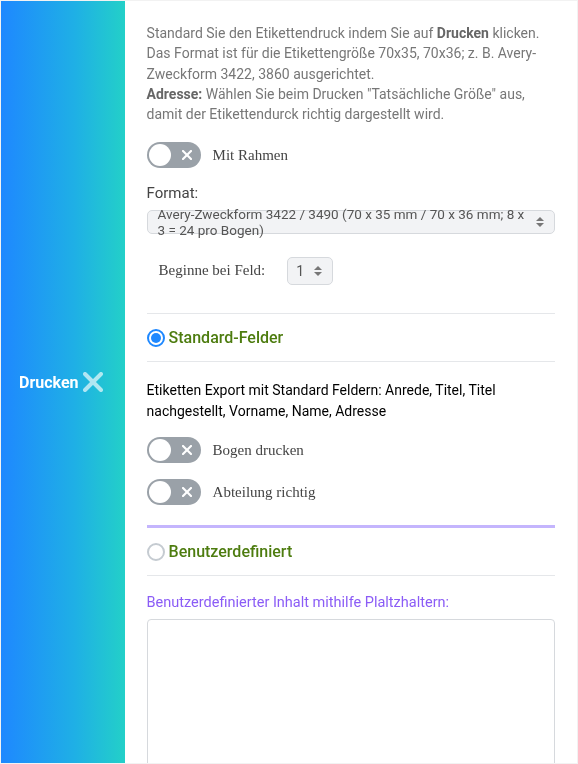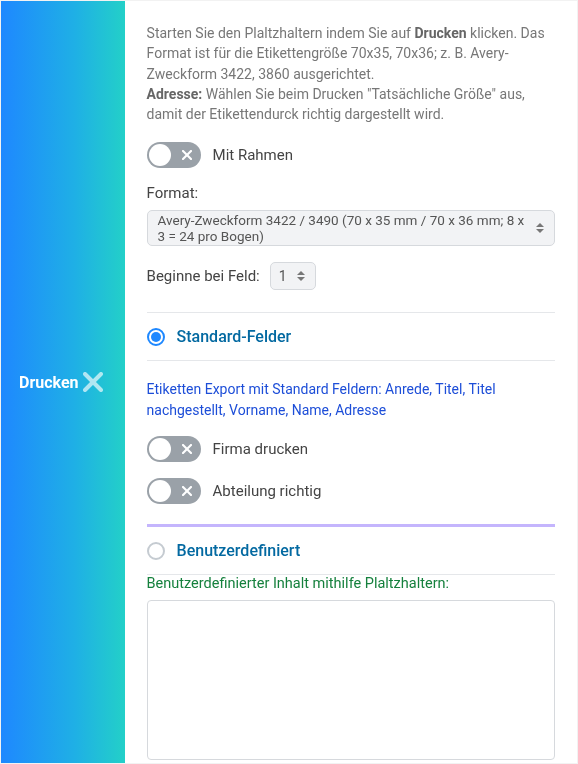--- a/index.html
+++ b/index.html
@@ -85,30 +85,31 @@
       transform: translateY(-50%);
       display: flex;
       align-items: center;
       justify-content: center;
     }
     .toggle-x svg { display: block; }
     .toggle-label {
       margin-left: 12px;
       font-size: 15px;
       color: #444;
+      font-family: Liberation Serif, serif;
     }
     .field-label {
       font-size: 15px;
       color: #444;
       margin-bottom: 8px;
       margin-top: 8px;
     }
     .select {
       width: 100%;
-      height: 36px;
+      height: 24px;
       background: #f2f3f5;
       border: 1px solid #d6d9dd;
       border-radius: 5px;
       display: flex;
       align-items: center;
       padding: 0 28px 0 10px;
       position: relative;
       font-size: 13.5px;
       color: #555;
       cursor: pointer;
@@ -131,21 +132,21 @@
     }
     .caret-up { border-bottom: 4px solid #777; }
     .caret-down { border-top: 4px solid #777; }
     .row-inline {
       display: flex;
       align-items: center;
       gap: 10px;
       margin-top: 16px;
       margin-bottom: 22px;
     }
-    .row-inline .field-label { margin: 0; }
+    .row-inline .field-label { margin: 12px; font-family: Liberation Serif, serif; }
     .select.small {
       width: 46px;
       height: 28px;
       padding: 0 22px 0 8px;
       font-size: 14px;
     }
     .radio-section {
       border-top: 1px solid #e5e7ea;
       border-bottom: 1px solid #e5e7ea;
       padding: 14px 0;
@@ -166,42 +167,43 @@
       flex-shrink: 0;
     }
     .radio.unchecked { border-color: #c5cbd1; }
     .radio-dot {
       width: 10px;
       height: 10px;
       background: #1E88FF;
       border-radius: 50%;
     }
     .radio-label {
-      margin-left: 12px;
+      margin-left: 4px;
       font-size: 16px;
-      color: #0369a1;
+      color: #4d7c0f;
       font-weight: 500;
     }
     .section-body {
       padding: 18px 0 20px 0;
     }
     .section-desc {
       font-size: 14px;
       line-height: 1.45;
-      color: #1d4ed8;
+      color: #000000;
       margin-bottom: 16px;
     }
     .radio-section.second {
       border-top: 3px solid #c4b5fd;
       border-bottom: 1px solid #e5e7ea;
       padding: 14px 0;
     }
     .custom-label {
       font-size: 14.5px;
-      color: #15803d;
+      color: #8b5cf6;
+      margin-top: 18px;
       margin-bottom: 8px;
     }
     .textarea {
       width: 100%;
       min-height: 160px;
       border: 1px solid #d6d9dd;
       border-radius: 4px;
       padding: 8px;
       font-size: 14px;
       font-family: inherit;
@@ -218,21 +220,21 @@
       <svg width="22" height="22" viewBox="0 0 22 22">
         <line x1="3" y1="3" x2="19" y2="19" stroke="#fff" stroke-width="4" stroke-linecap="round"></line>
         <line x1="19" y1="3" x2="3" y2="19" stroke="#fff" stroke-width="4" stroke-linecap="round"></line>
       </svg>
     </div>
   </div>
 
   <div class="content">
 
     <div class="intro">
-      <span>Starten Sie den Plaltzhaltern indem Sie auf </span><span class="strong">Drucken</span><span> klicken. Das Format ist für die Etikettengröße 70x35, 70x36; z. B. Avery-Zweckform 3422, 3860 ausgerichtet.</span><br>
+      <span>Standard Sie den Etikettendruck indem Sie auf </span><span class="strong">Drucken</span><span> klicken. Das Format ist für die Etikettengröße 70x35, 70x36; z. B. Avery-Zweckform 3422, 3860 ausgerichtet.</span><br>
       <span class="strong">Adresse:</span><span> Wählen Sie beim Drucken "Tatsächliche Größe" aus, damit der Etikettendurck richtig dargestellt wird.</span>
     </div>
 
     <div class="toggle-row">
       <div class="toggle">
         <div class="toggle-knob"></div>
         <div class="toggle-x">
           <svg width="10" height="10" viewBox="0 0 10 10">
             <line x1="1" y1="1" x2="9" y2="9" stroke="#fff" stroke-width="2.2" stroke-linecap="round"></line>
             <line x1="9" y1="1" x2="1" y2="9" stroke="#fff" stroke-width="2.2" stroke-linecap="round"></line>
@@ -277,21 +279,21 @@
       <div class="toggle-row">
         <div class="toggle">
           <div class="toggle-knob"></div>
           <div class="toggle-x">
             <svg width="10" height="10" viewBox="0 0 10 10">
               <line x1="1" y1="1" x2="9" y2="9" stroke="#fff" stroke-width="2.2" stroke-linecap="round"></line>
               <line x1="9" y1="1" x2="1" y2="9" stroke="#fff" stroke-width="2.2" stroke-linecap="round"></line>
             </svg>
           </div>
         </div>
-        <div class="toggle-label">Firma drucken</div>
+        <div class="toggle-label">Bogen drucken</div>
       </div>
 
       <div class="toggle-row" style="margin-bottom:0">
         <div class="toggle">
           <div class="toggle-knob"></div>
           <div class="toggle-x">
             <svg width="10" height="10" viewBox="0 0 10 10">
               <line x1="1" y1="1" x2="9" y2="9" stroke="#fff" stroke-width="2.2" stroke-linecap="round"></line>
               <line x1="9" y1="1" x2="1" y2="9" stroke="#fff" stroke-width="2.2" stroke-linecap="round"></line>
             </svg>

